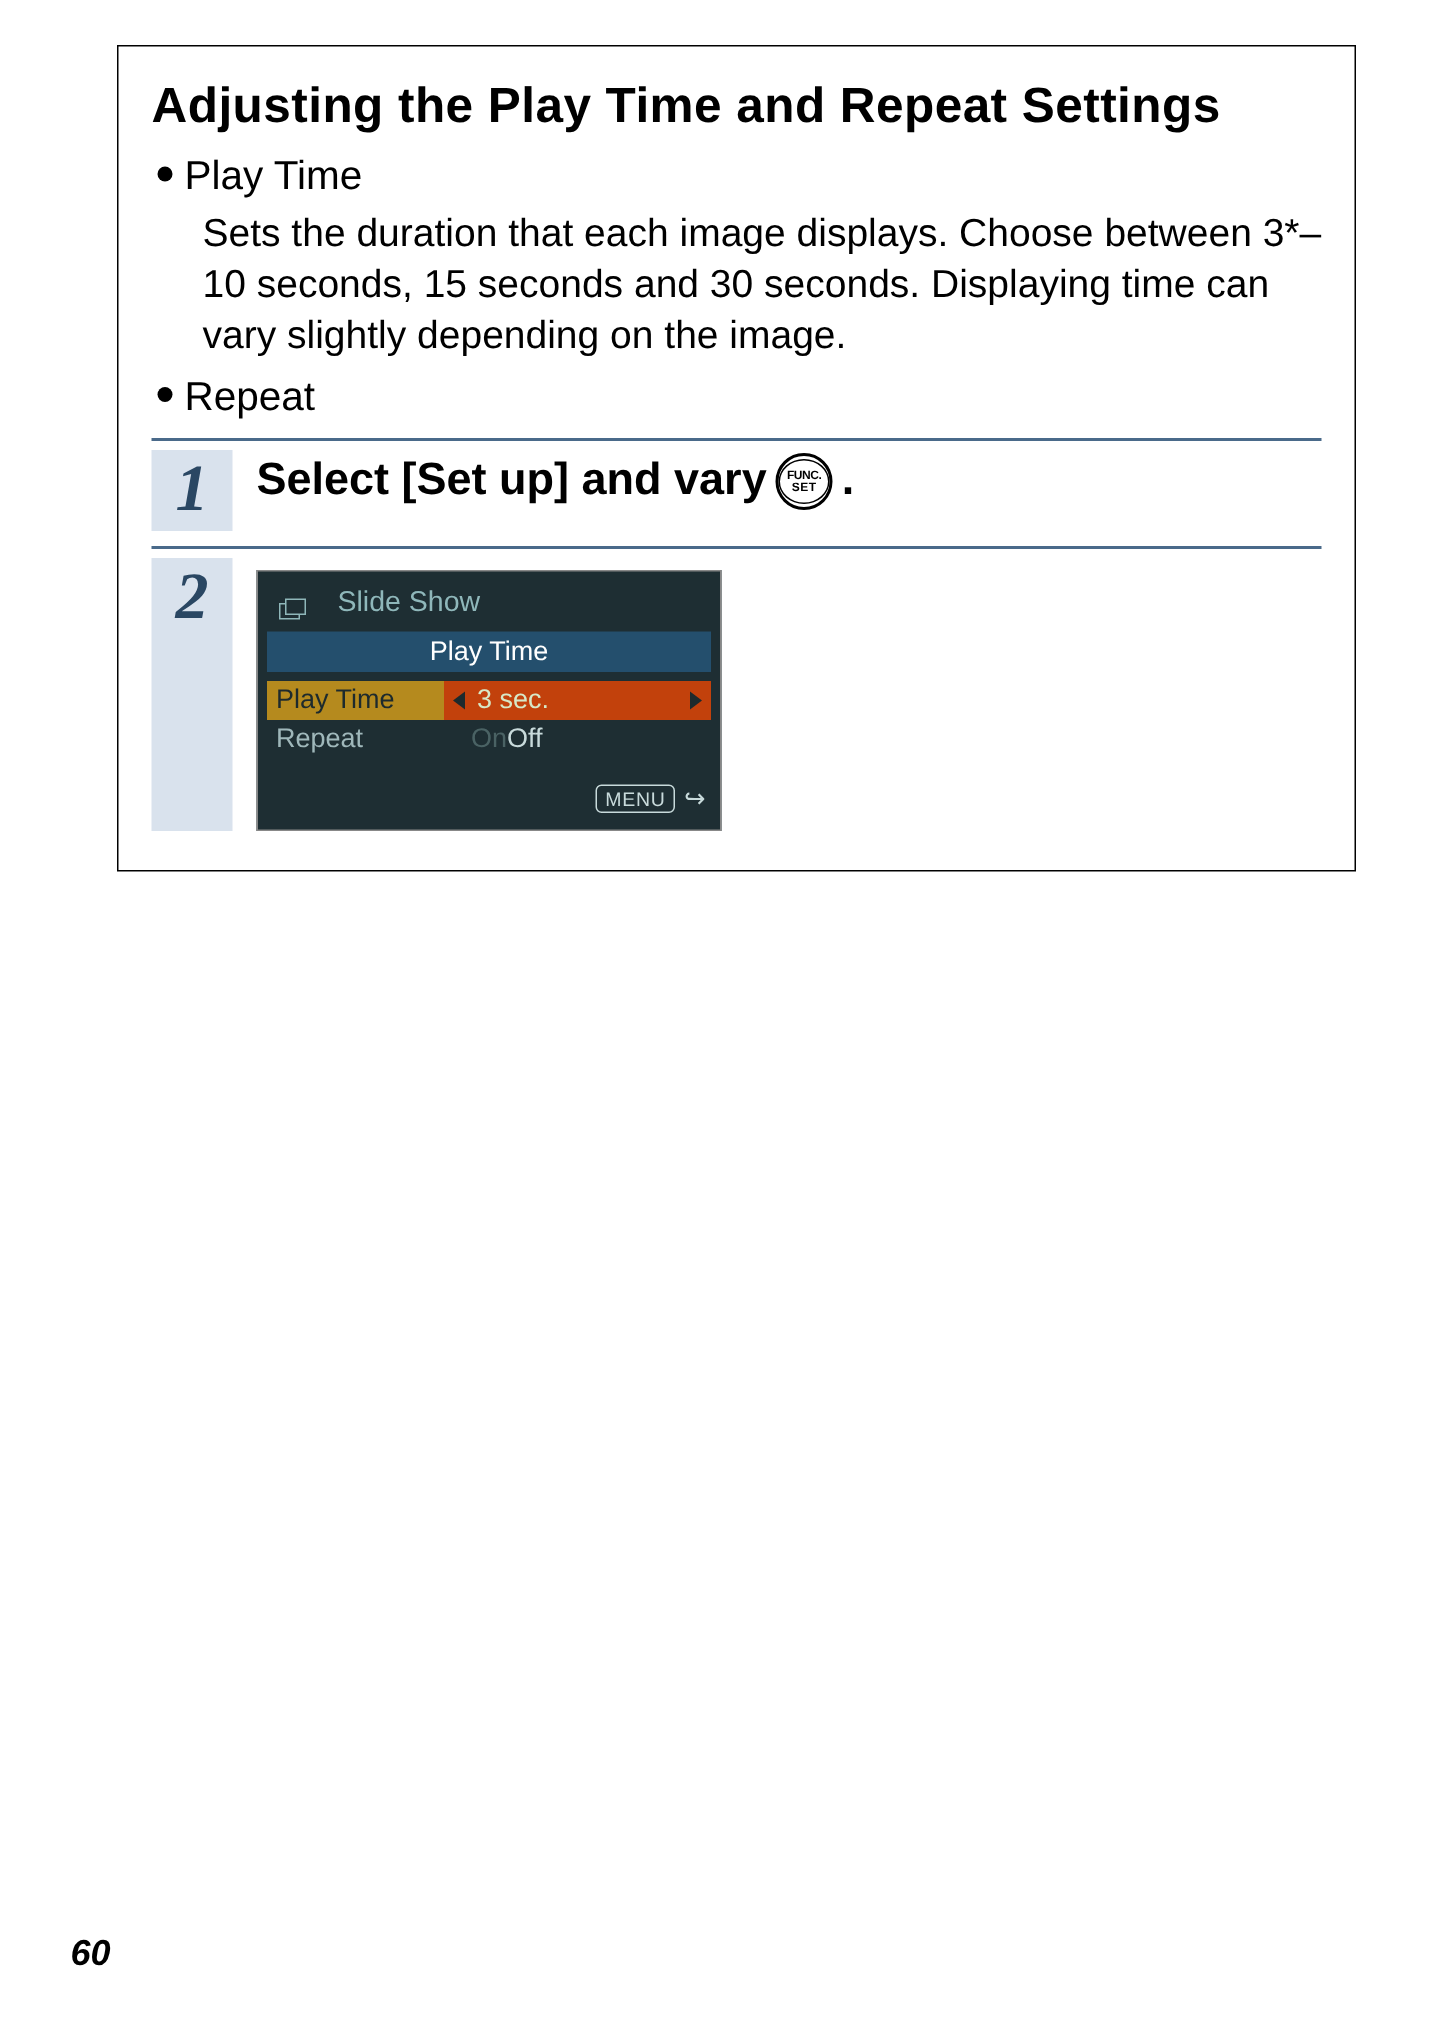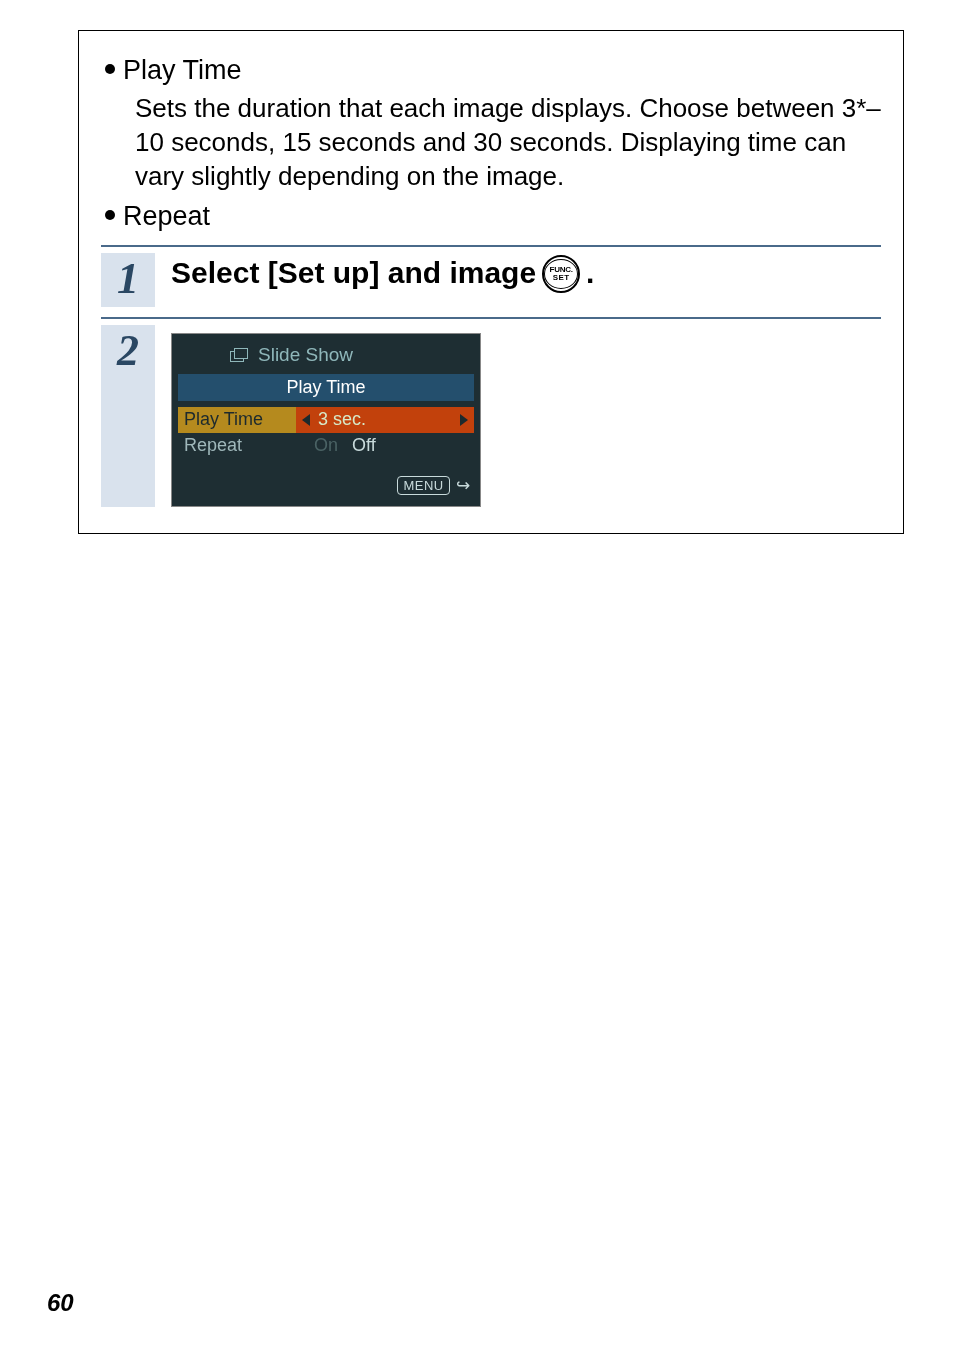--- a/index.html
+++ b/index.html
@@ -148,26 +148,25 @@
     width: 310px;
     flex: 0 0 310px;
     background: #1e2e33;
     border: 1px solid #888;
     font-family: Arial, sans-serif;
     position: relative;
     padding-bottom: 8px;
   }
   .lcd-title-row {
     display: flex;
-    align-items: center;
-    gap: 10px;
+    align-items: flex-end;
+    gap: 21px;
     color: #8fb7ba;
     font-size: 19px;
     padding: 10px 12px 8px 14px;
-    margin-left: 44px;
   }
   .slide-icon {
     display: inline-flex;
     width: 18px;
     height: 14px;
     position: relative;
   }
   .slide-icon::before, .slide-icon::after {
     content: "";
     position: absolute;
@@ -216,21 +215,21 @@
   }
   .tri-left, .tri-right {
     width: 0; height: 0;
     border-top: 6px solid transparent;
     border-bottom: 6px solid transparent;
   }
   .tri-left  { border-right: 8px solid #1d2a2d; }
   .tri-right { border-left: 8px solid #1d2a2d; }
   .lcd-row.selected .tri-right { margin-left: auto; }
 
-  .rep-opts { display: flex; gap: 14px; padding-left: 18px; }
+  .rep-opts { display: flex; gap: 0; padding-left: 18px; }
   .rep-on  { color: #4a6264; }
   .rep-off { color: #c8dadb; }
 
   .lcd-footer {
     display: flex;
     justify-content: flex-end;
     align-items: center;
     gap: 6px;
     padding: 16px 10px 2px 0;
     color: #c8dadb;
@@ -258,40 +257,41 @@
     font-size: 24px;
     font-family: Arial, sans-serif;
   }
 </style>
 </head>
 <body>
 
 <div class="page">
   <div class="outer-box">
 
+    <h1 class="main-title">Adjusting the Play Time and Repeat Settings</h1>
 
     <div class="bullet-item">
       <span class="bullet-dot"></span>
       <span class="bullet-text">Play Time</span>
     </div>
     <div class="sub-desc">Sets the duration that each image displays. Choose between 3*–10 seconds, 15 seconds and 30 seconds. Displaying time can vary slightly depending on the image.</div>
 
 
     <div class="bullet-item">
       <span class="bullet-dot"></span>
       <span class="bullet-text">Repeat</span>
     </div>
 
     <div class="steps">
 
       <div class="step-row first">
         <div class="step-num">1</div>
         <div class="step-body">
           <div class="step-heading">
-            <span>Select [Set up] and image</span>
+            <span>Select [Set up] and vary</span>
             <span class="func-icon">
               <span class="func-icon-inner">
                 <span class="func-top">FUNC.</span>
                 <span class="func-bot">SET</span>
               </span>
             </span>
             <span>.</span>
           </div>
         </div>
       </div>

